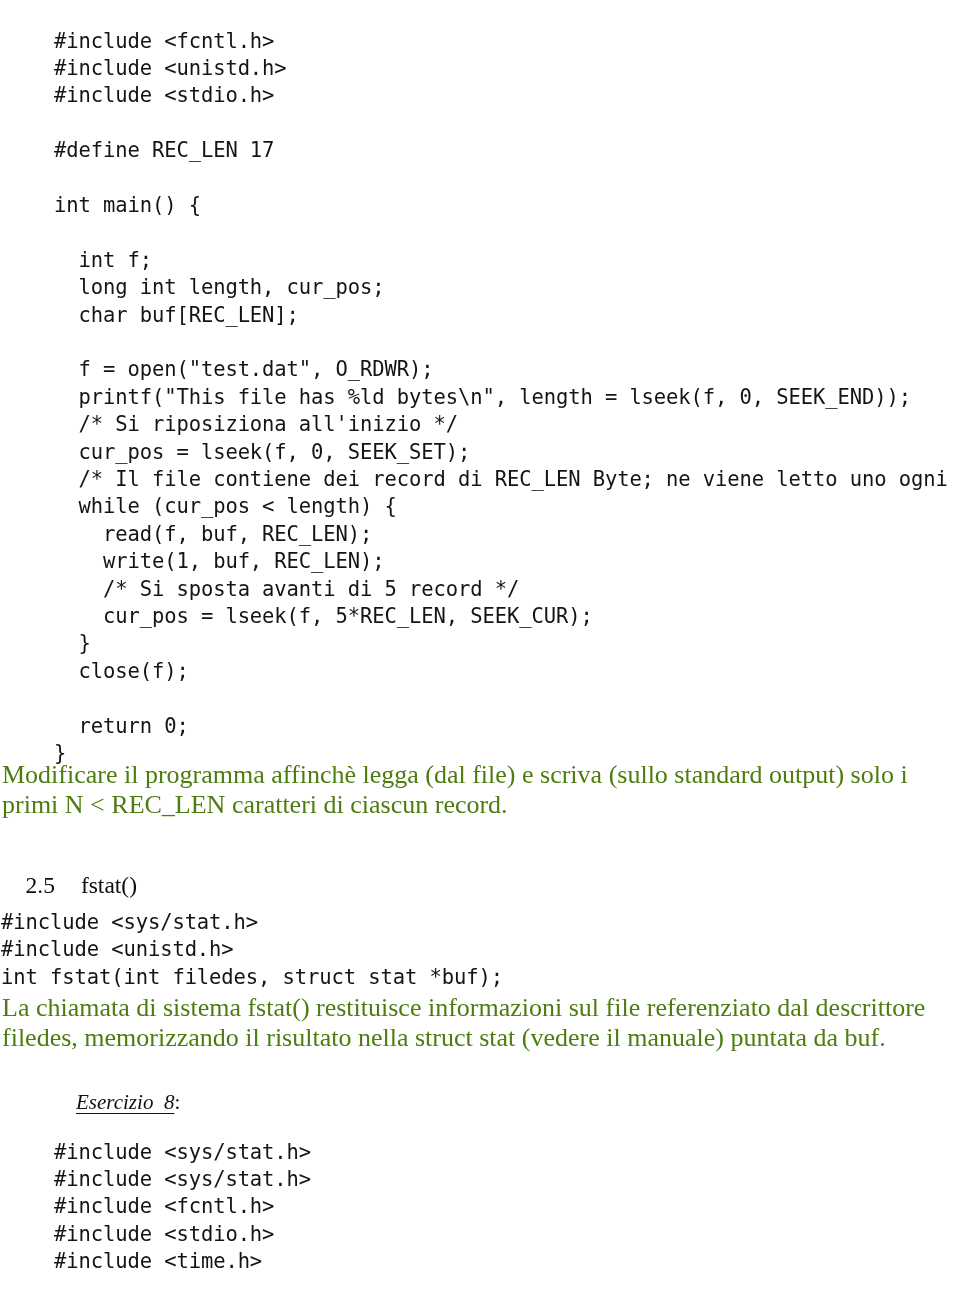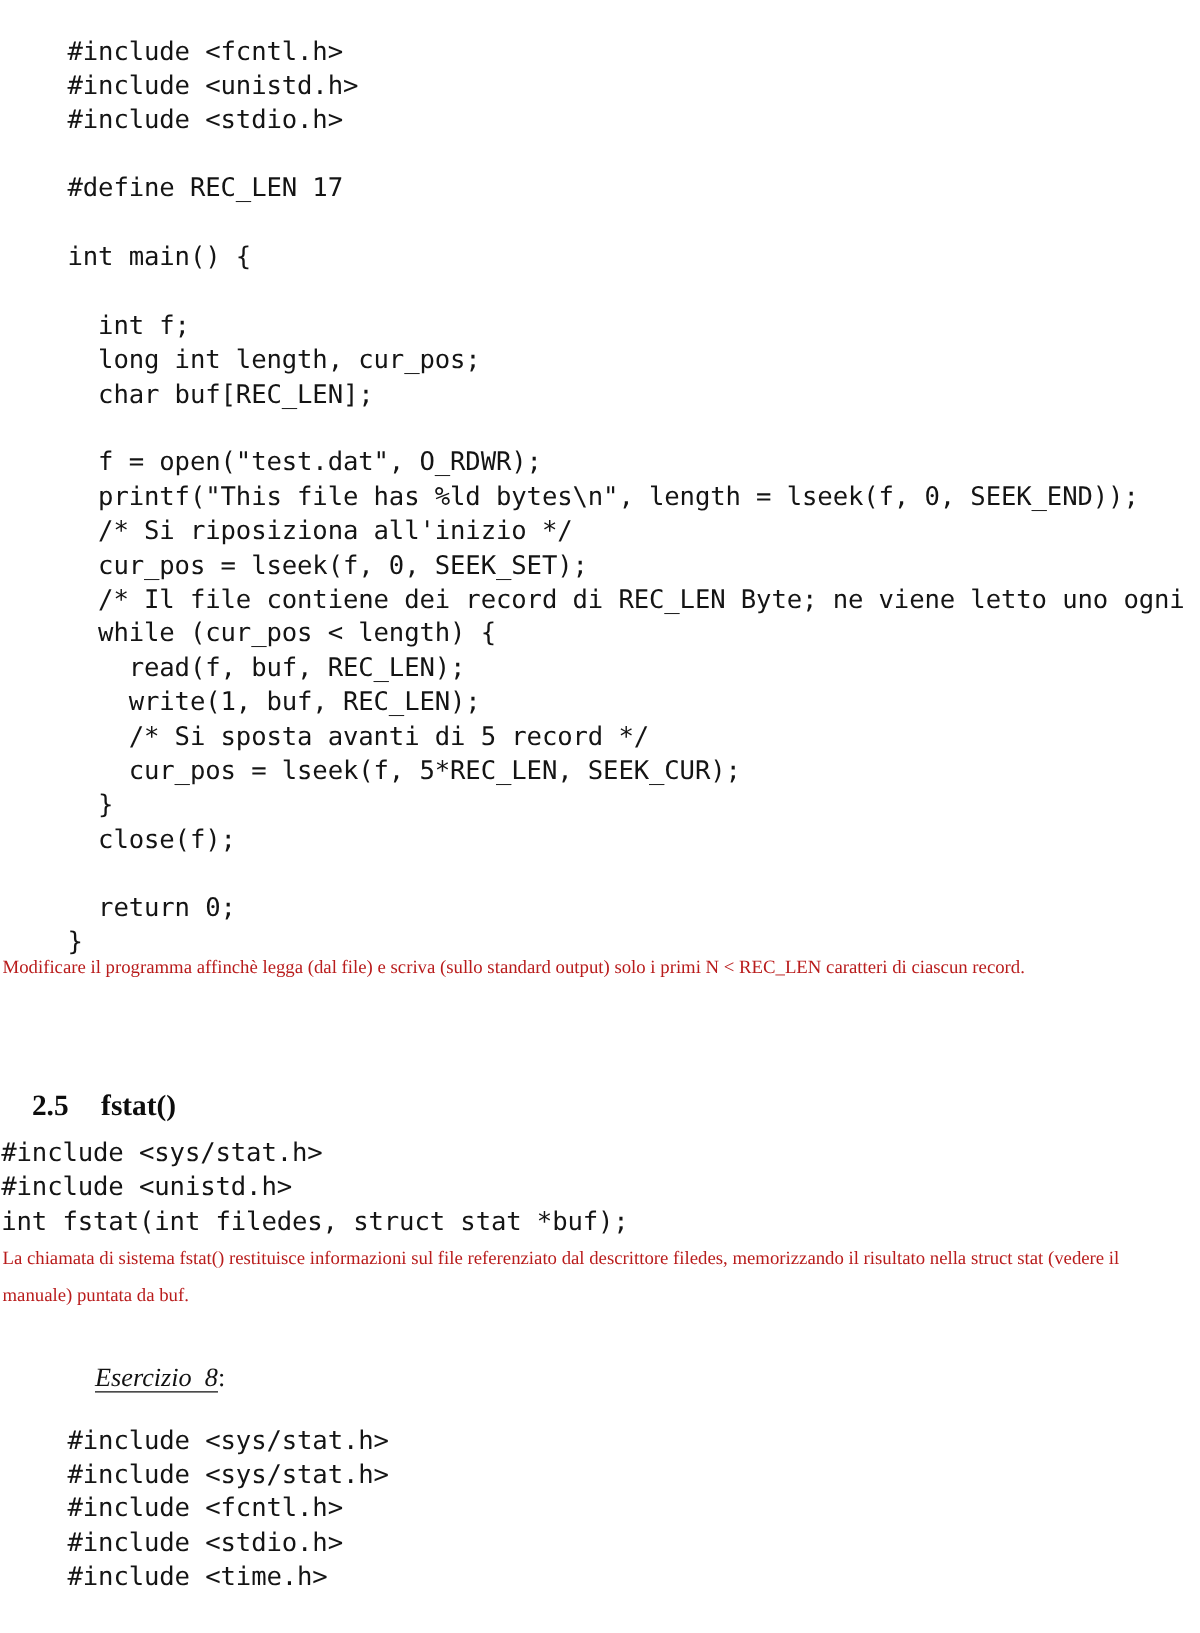--- a/index.html
+++ b/index.html
@@ -46,39 +46,39 @@
 
   .code-block-1 { top: 7px; }
   .code-block-2 { top: 888px; line-height: 27.6px; }
   .code-block-3 { top: 1118px; }
 
   
   .prose {
     position: absolute;
     left: 2px;
     width: 952px;
-    font-size: 15px;
+    font-size: 26px;
     line-height: 29.5px;
     text-align: left;
-    color: #b91c1c;
+    color: #4d7c0f;
   }
   .prose-1 { top: 760px; }
   .prose-2 { top: 993px; }
 
   .mathit {
     font-family: "Liberation Serif", "DejaVu Serif", serif;
   }
 
   
   .heading {
     position: absolute;
     left: 2px;
     top: 843px;
     font-size: 23.5px;
-    font-weight: bold;
+    font-weight: normal;
     line-height: 28px;
     color: #0d0d0d;
     white-space: pre;
   }
   .heading .num { margin-right: 0; }
   .heading .gap { display: inline-block; width: 26px; }
 
   
   .exercise {
     position: absolute;

